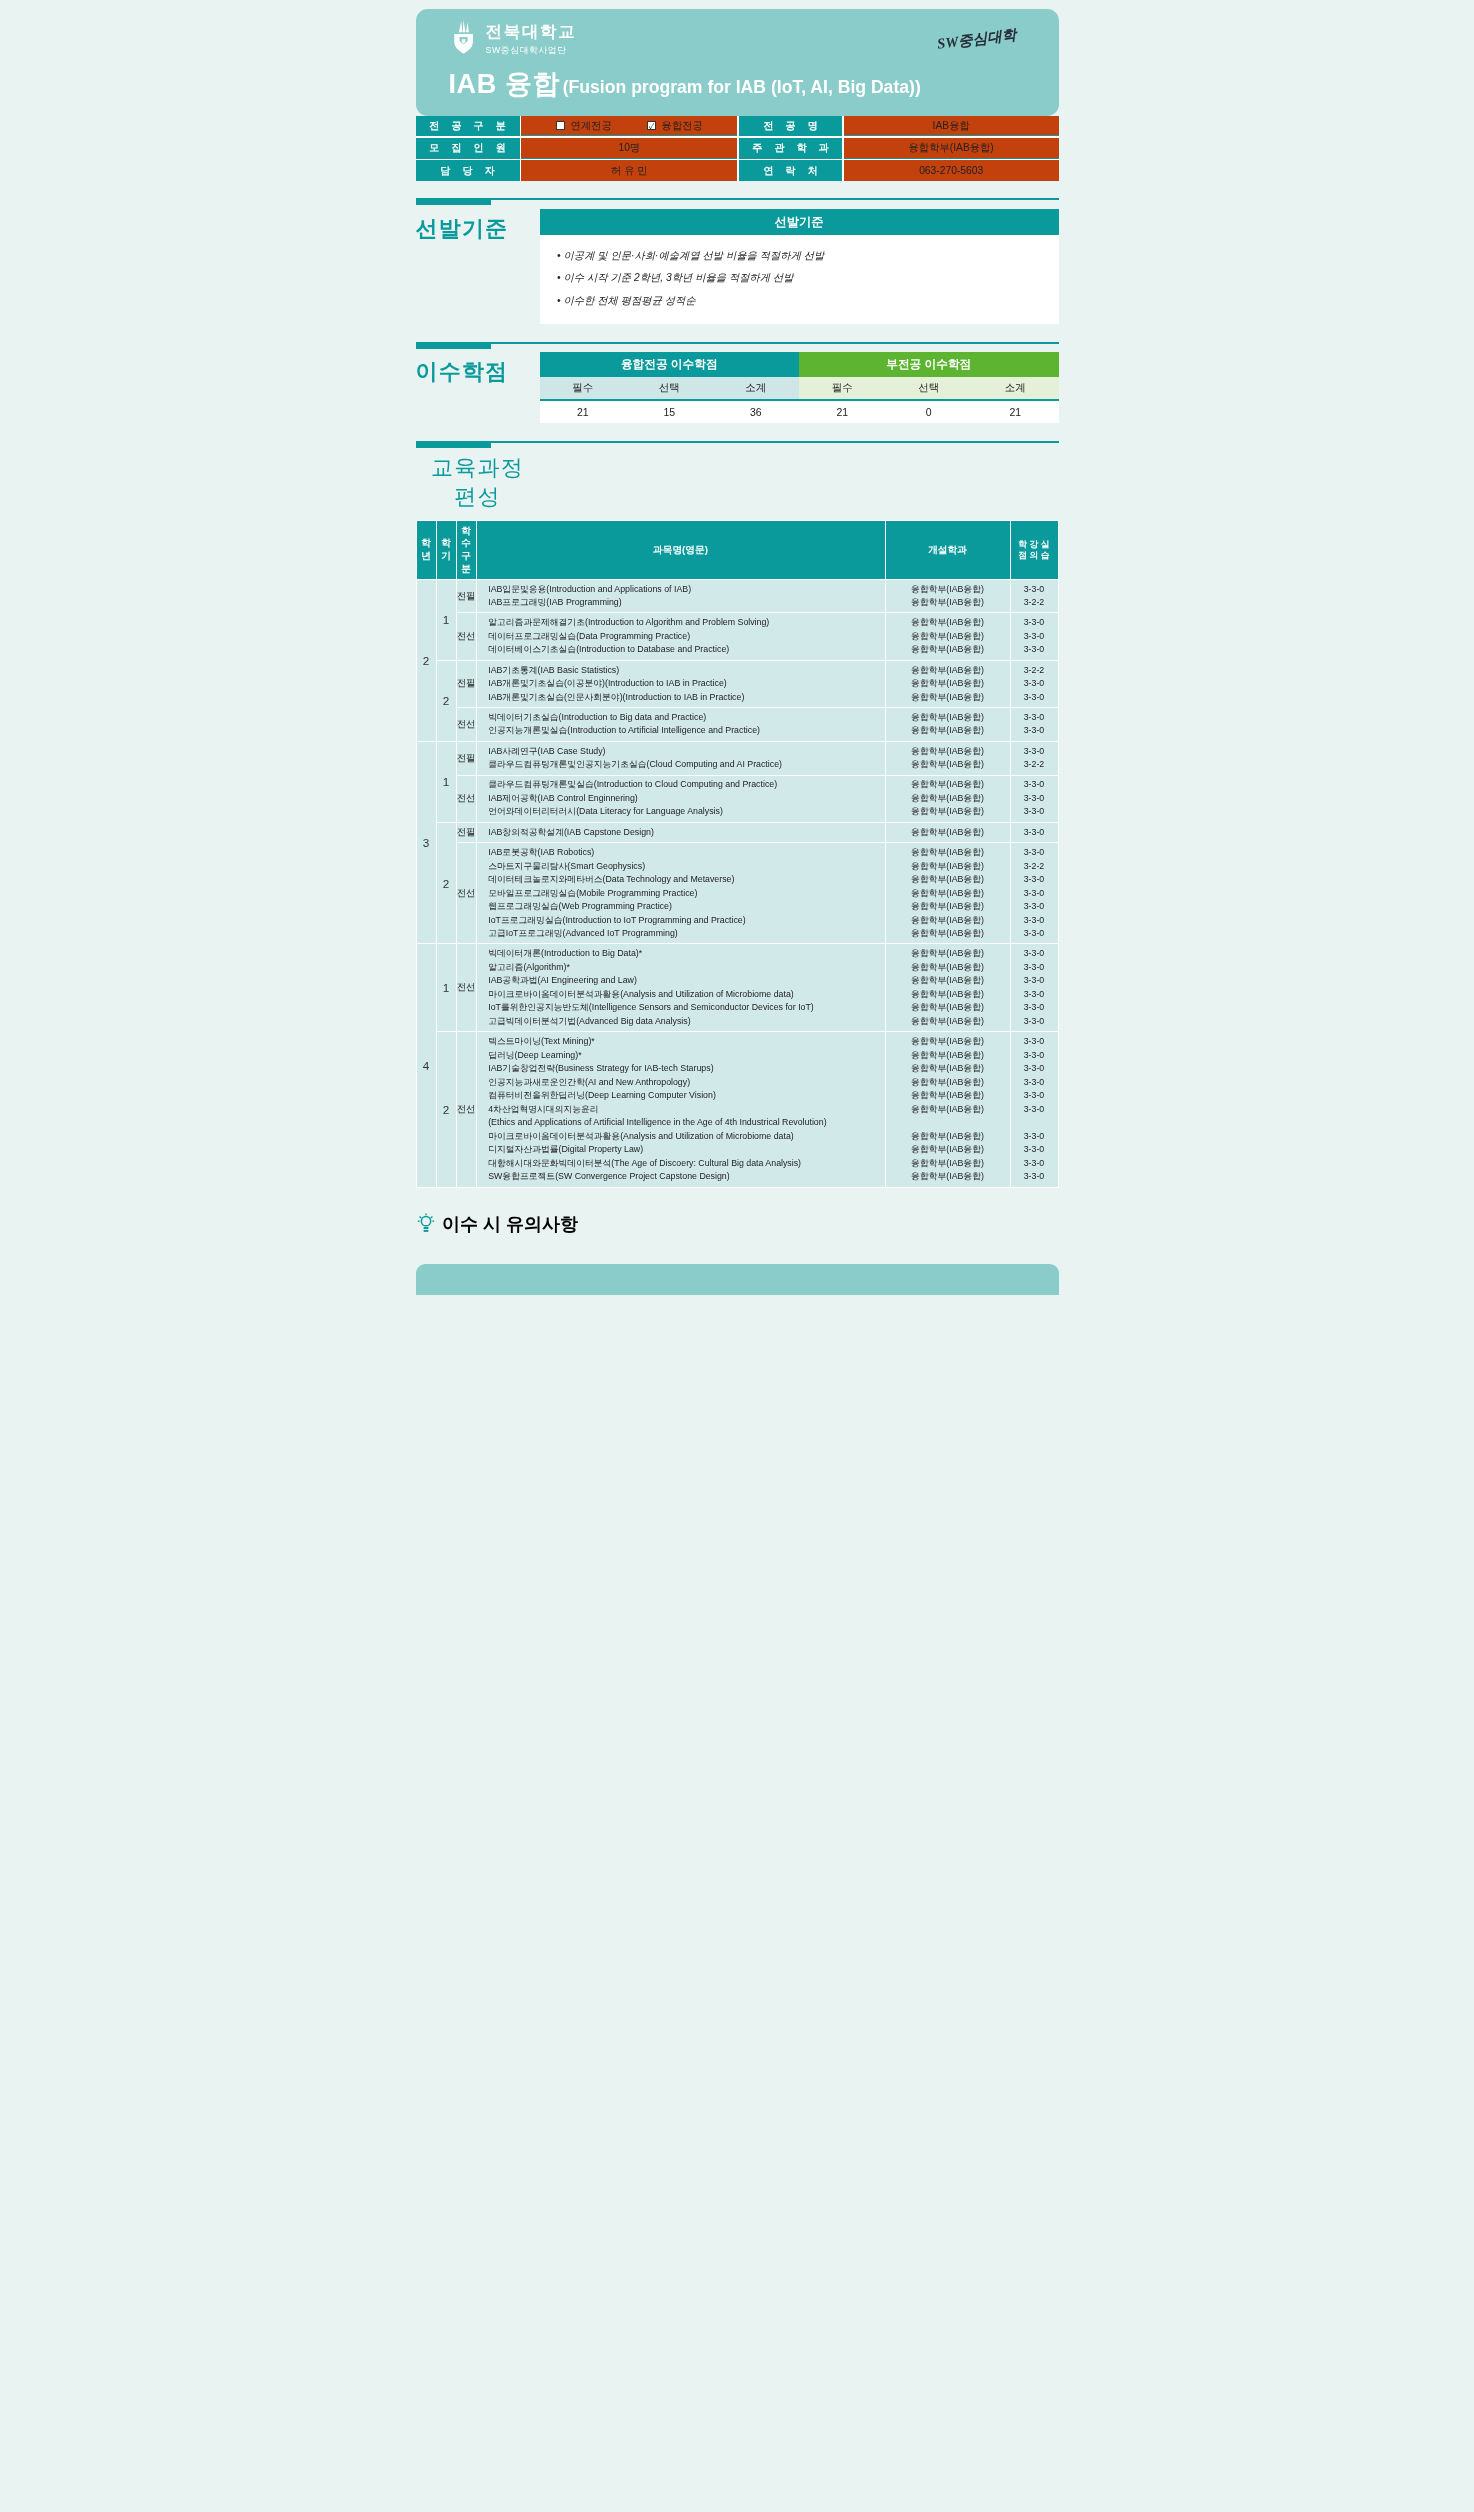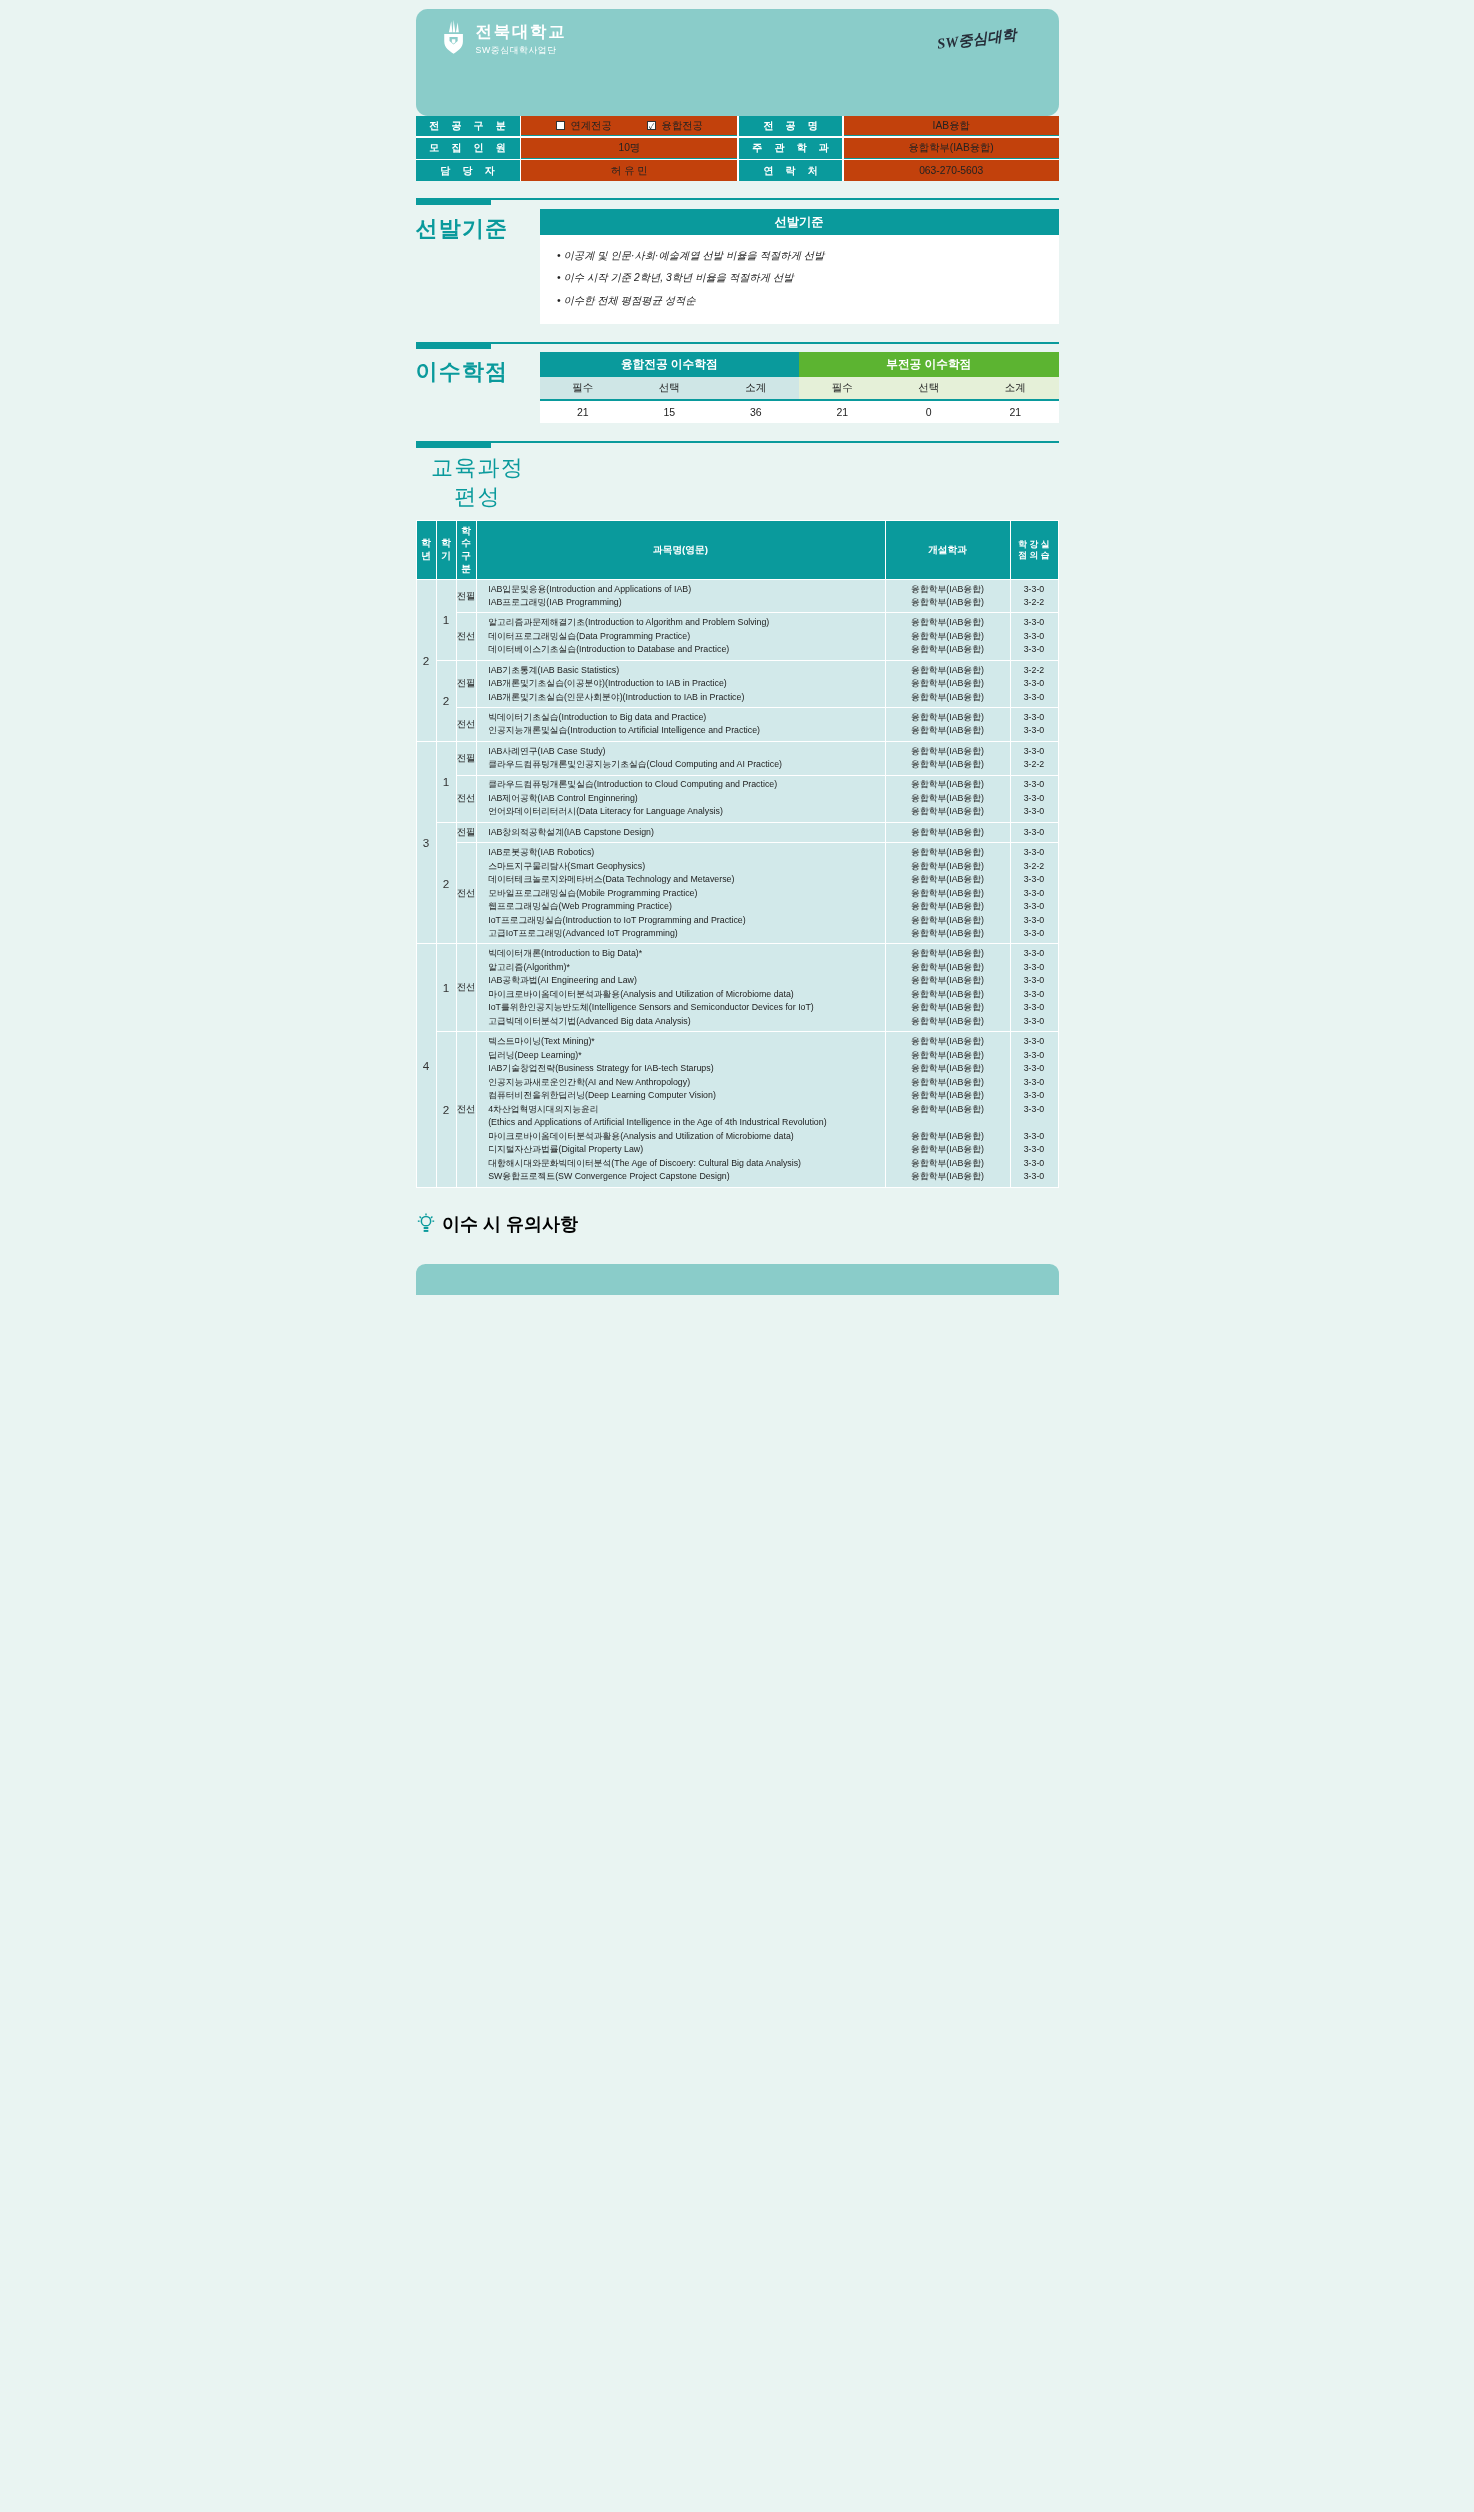--- a/index.html
+++ b/index.html
@@ -2,21 +2,21 @@
 <html lang="ko" style="font-size:9.4px"><head>
 <meta charset="utf-8">
 <style>
   * { box-sizing: border-box; margin: 0; padding: 0; }
   body { background:#e9f4f2; font-family:"Liberation Sans", sans-serif; }
   .page { width:737px; margin:0 auto; background:#e9f4f2; padding-top:8.8px; }
   .content { width:643px; margin:0 auto; }
 
   
   .banner { width:643px; height:107px; margin:0 auto; background:#8accc9; border-radius:11.7px; position:relative; }
-  .logo-row { position:absolute; left:21px; top:11.7px; display:flex; gap:7px; align-items:center; }
+  .logo-row { position:absolute; left:31px; top:11.7px; display:flex; gap:7px; align-items:center; }
   .univ-name { font-size:16.4px; font-weight:bold; color:#fff; letter-spacing:1.8px; }
   .org-name { font-size:8.8px; color:#fff; letter-spacing:0.6px; margin-top:2.3px; }
   .signature { position:absolute; right:42px; top:21px; color:#262d38; font-size:14.6px; font-weight:bold; font-style:italic; transform:rotate(-7deg); font-family:"Liberation Serif", serif; }
   .banner-title { position:absolute; left:33px; bottom:14px; color:#fff; white-space:nowrap; }
   .t-ko { font-size:27px; font-weight:800; letter-spacing:0.6px; }
   .t-en { font-size:17.6px; font-weight:bold; }
 
   
   .info-grid { display:grid; grid-template-columns:104px 216px 103px 1fr; grid-auto-rows:20.5px; gap:1.8px; background:#fff; }
   .ilabel { background:#0a9a9c; color:#fff; font-size:10px; font-weight:bold; display:flex; align-items:center; justify-content:center; word-spacing:9.4px; }
@@ -90,20 +90,24 @@
           <path fill="#8accc9" d="M21 29 h14 v7 l-7 6 -7 -6 Z"></path>
           <path fill="#ffffff" d="M25 33 h6 v5 l-3 2.5 -3 -2.5 Z"></path>
         </svg>
       </span>
       <span>
         <div class="univ-name">전북대학교</div>
         <div class="org-name">SW중심대학사업단</div>
       </span>
     </div>
     <div class="signature">SW중심대학</div>
+    <div class="banner-title">
+      <span class="t-ko">IAB 융합</span>
+      <span class="t-en">(Fusion program for IAB (IoT, AI, Big Data))</span>
+    </div>
   </div>
 
   <div class="content">
 
     <div class="info-grid">
       <div class="ilabel">전 공 구 분</div>
       <div class="ivalue iline">
         <span class="cb">
           <span class="cb-box"></span>
           <span>연계전공</span>

